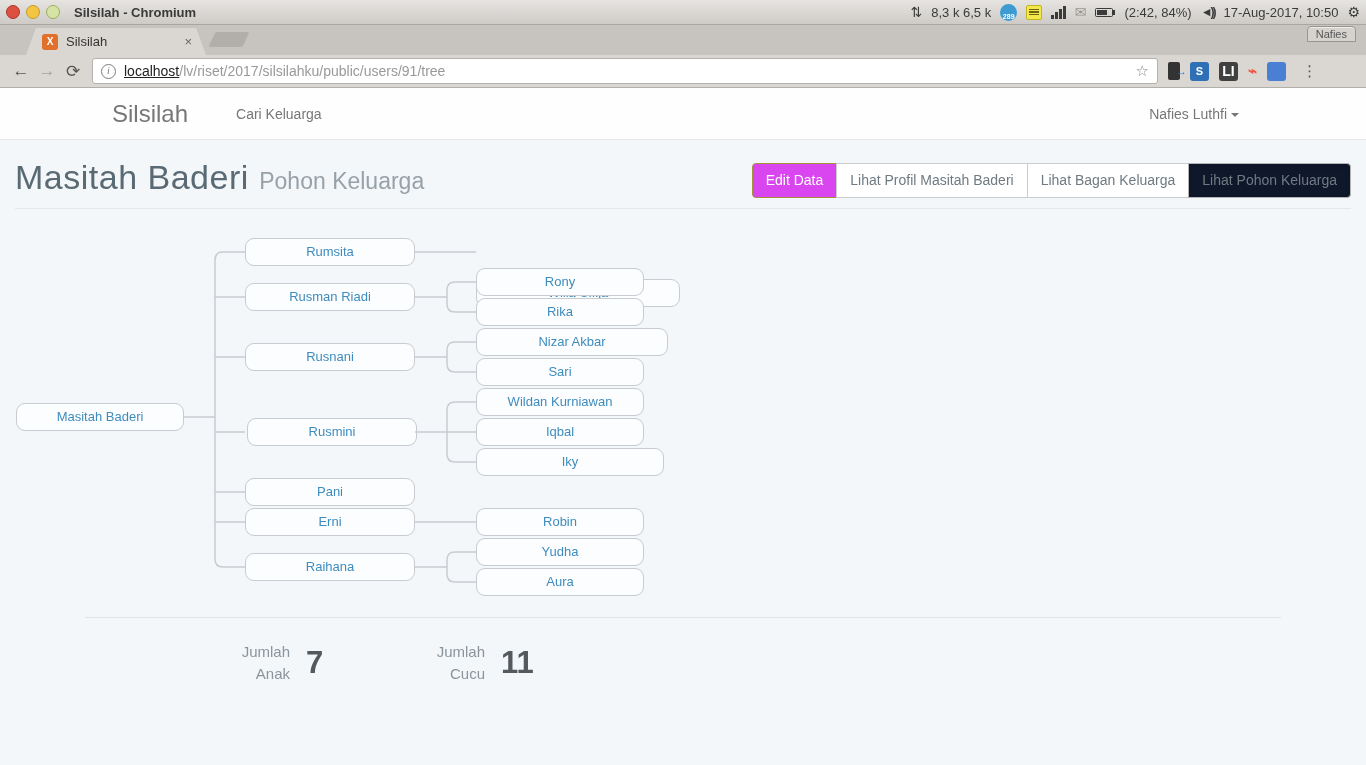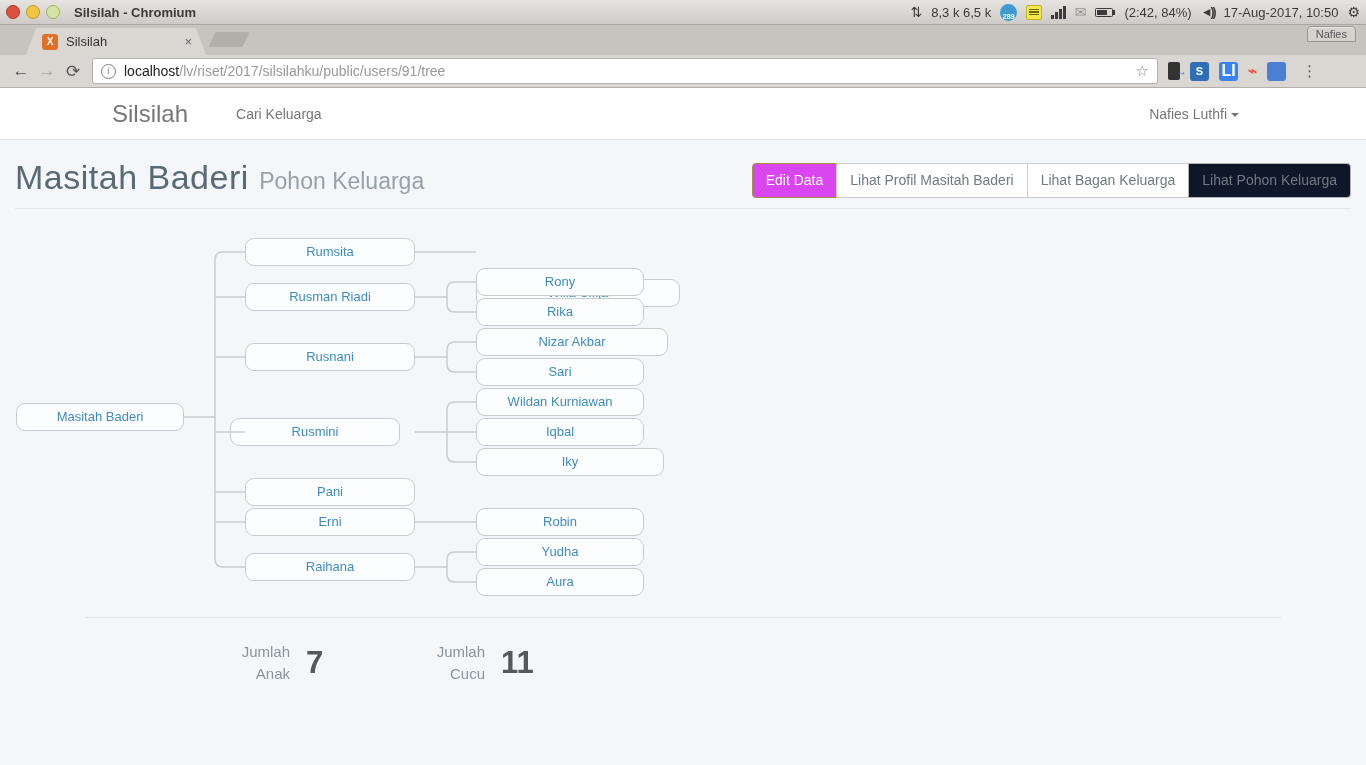--- a/index.html
+++ b/index.html
@@ -58,31 +58,31 @@
     background:#dad7d3; border-bottom:1px solid #b2afab;
     display:flex; align-items:center; padding:0 8px; }
   .navbtn { font-size:17px; color:#555; width:26px; text-align:center; }
   .navbtn.disabled { color:#a5a29e; }
   .omnibox { flex:0 0 auto; width:1066px; height:26px; margin-left:6px; background:#fff;
     border:1px solid #b5b2ae; border-radius:3px; display:flex; align-items:center;
     padding:0 8px; font-size:14px; }
   .info-i { width:15px; height:15px; border:1.5px solid #7e7e7e; border-radius:50%;
     color:#7e7e7e; font-size:10px; line-height:12px; text-align:center; margin-right:8px;
     font-family:"Liberation Serif", serif; font-style:italic; flex:none; }
-  .url-host { color:#222; }
+  .url-host { color:#222;text-decoration:underline; }
   .url-path { color:#999; }
   .star { margin-left:auto; color:#888; font-size:15px; }
   .extrow { display:flex; align-items:center; gap:10px; margin-left:10px; }
   .ext-phone { position:relative; width:12px; height:18px; background:#333; border-radius:2px; }
   .ext-phone:after { content:"→"; position:absolute; right:-7px; top:3px; color:#2f7fd3;
     font-size:11px; font-weight:bold; }
   .ext-sq { width:19px; height:19px; border-radius:3px; color:#fff; font-size:11px;
     font-weight:bold; display:flex; align-items:center; justify-content:center; }
   .ext-s { background:#2f6fb5; }
-  .ext-li { background:#3b82f6; font-size:16px; }
+  .ext-li { background:#404040; font-size:14px; }
   .ext-laravel { color:#f05340; font-size:15px; font-weight:bold; }
   .ext-blue { background:#4a7fd4; }
   .menu-dots { color:#555; font-size:15px; letter-spacing:0; margin-left:6px; }
 
   
   .appnav { position:absolute; top:88px; left:0; right:0; height:52px; background:#fefefe;
     border-bottom:1px solid #e4e7e9; display:flex; align-items:center; padding:0 15px; }
   .brand { font-size:24px; color:#777; margin-left:97px; }
   .navlink { font-size:14px; color:#777; margin-left:48px; }
   .user-dd { margin-left:auto; margin-right:112px; font-size:14px; color:#777; }
@@ -213,21 +213,21 @@
     <div class="tree-canvas" id="tree">
         <div class="tnode" style="left: 16px; width: 168px; top: 263px;">Masitah Baderi</div>
         <div class="tnode" style="left: 245px; width: 170px; top: 98px;">Rumsita</div>
         <div class="tnode" style="left: 476px; width: 204px; top: 98px; margin-top: 41px;">Wilia Ulfija</div>
         <div class="tnode" style="left: 245px; width: 170px; top: 143px;">Rusman Riadi</div>
         <div class="tnode" style="left: 476px; width: 168px; top: 128px;">Rony</div>
         <div class="tnode" style="left: 476px; width: 168px; top: 158px;">Rika</div>
         <div class="tnode" style="left: 245px; width: 170px; top: 203px;">Rusnani</div>
         <div class="tnode" style="left: 476px; width: 192px; top: 188px;">Nizar Akbar</div>
         <div class="tnode" style="left: 476px; width: 168px; top: 218px;">Sari</div>
-        <div class="tnode" style="left: 230px; width: 170px; top: 278px;">Rusmini</div>
+        <div class="tnode" style="left: 247px; width: 170px; top: 278px;">Rusmini</div>
         <div class="tnode" style="left: 476px; width: 168px; top: 248px;">Wildan Kurniawan</div>
         <div class="tnode" style="left: 476px; width: 168px; top: 278px;">Iqbal</div>
         <div class="tnode" style="left: 476px; width: 188px; top: 308px;">Iky</div>
         <div class="tnode" style="left: 245px; width: 170px; top: 338px;">Pani</div>
         <div class="tnode" style="left: 245px; width: 170px; top: 368px;">Erni</div>
         <div class="tnode" style="left: 476px; width: 168px; top: 368px;">Robin</div>
         <div class="tnode" style="left: 245px; width: 170px; top: 413px;">Raihana</div>
         <div class="tnode" style="left: 476px; width: 168px; top: 398px;">Yudha</div>
         <div class="tnode" style="left: 476px; width: 168px; top: 428px;">Aura</div>
         <svg width="1366" height="625">

